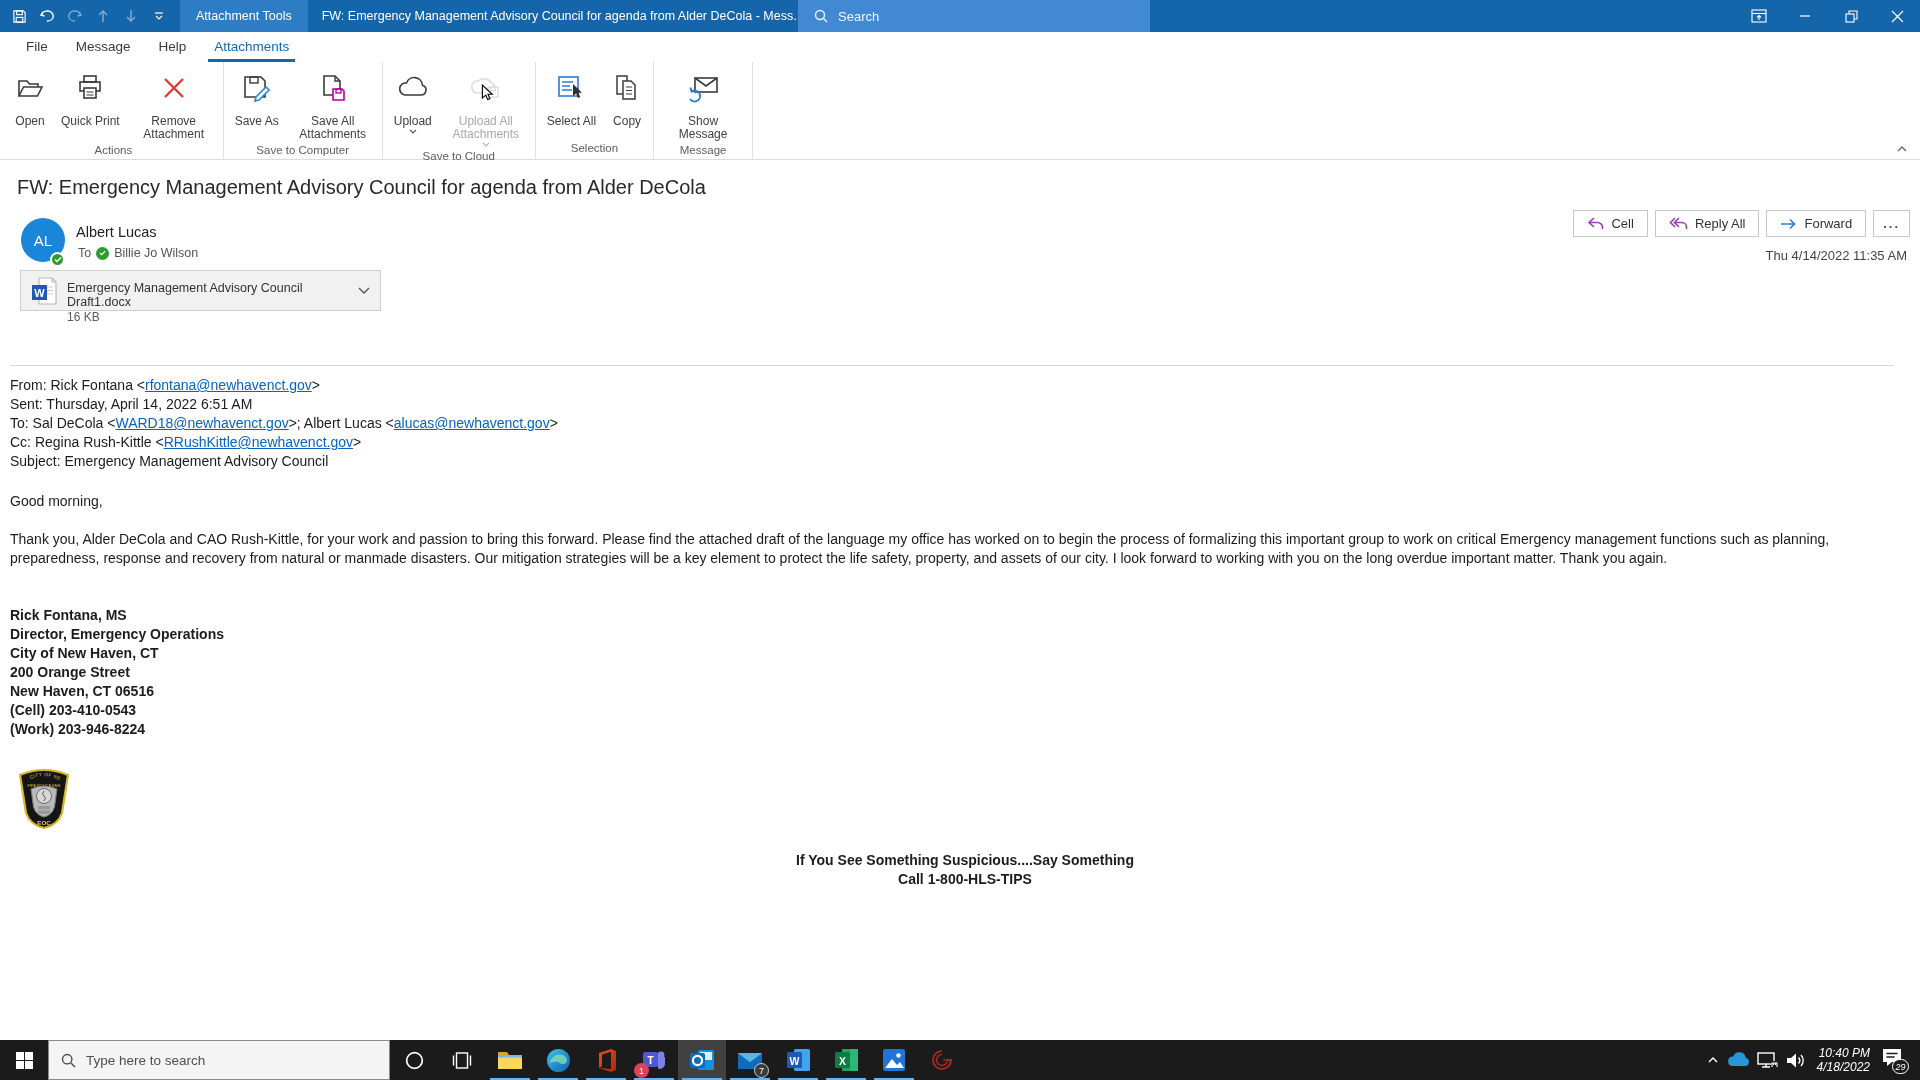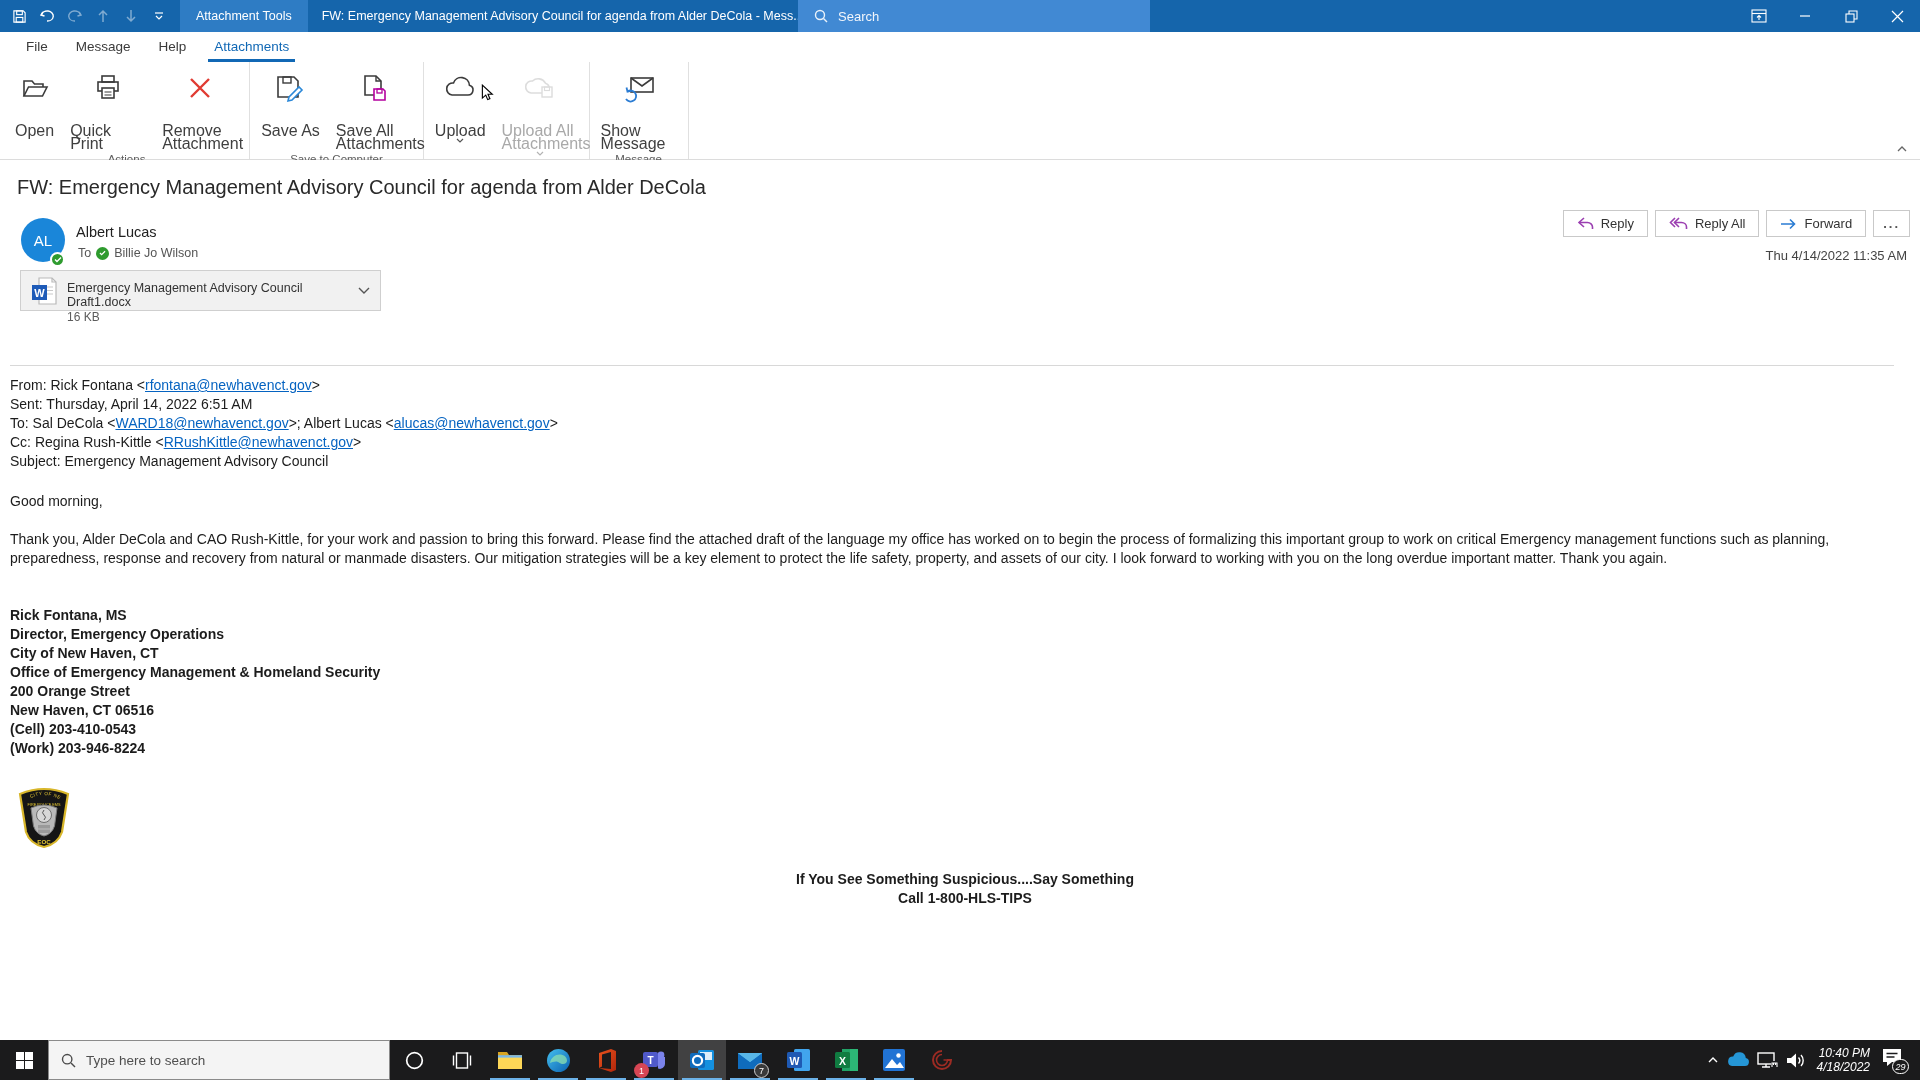--- a/index.html
+++ b/index.html
@@ -22,21 +22,21 @@
   .mtab { font-size:13.5px; color:#3b3b3b; padding:5px 14px 8px; position:relative; }
   .mtab.active { color:#1168b5; }
   .mtab.active::after { content:""; position:absolute; left:8px; right:8px; bottom:0; height:3px; background:#1168b5; }
 
   
   .ribbon { height:98px; background:#fff; border-bottom:1px solid #dcdcdc; display:flex; align-items:stretch; padding-left:4px; flex:0 0 98px; position:relative; }
   .rgroup { display:flex; flex-direction:column; border-right:1px solid #e0e0e0; padding:0 3px; }
   .rbtns { display:flex; flex:1; align-items:flex-start; padding-top:8px; }
   .rbtn { display:flex; flex-direction:column; align-items:center; padding:2px 8px; min-width:44px; }
   .rbtn .ricon { height:32px; display:flex; align-items:center; justify-content:center; }
-  .rlabel { font-size:16px; color:#3f3f3f; text-align:left; line-height:13px; margin-top:20px; max-width:76px; }
+  .rlabel { font-size:12px; color:#3f3f3f; text-align:center; line-height:13px; margin-top:11px; max-width:76px; }
   .rbtn.disabled .rlabel { color:#a9a9a9; }
   .rbtn.disabled .ricon svg { opacity:.45; filter:grayscale(1); }
   .rgroup-label { text-align:center; font-size:11.5px; color:#5d5d5d; padding:1px 10px 5px; }
   .ddchev { margin-top:1px; }
   .ribbon-collapse { position:absolute; right:12px; bottom:6px; }
   .cursor-overlay { position:absolute; left:480px; top:22px; }
 
   
   .content { flex:1 1 auto; background:#fff; position:relative; overflow:hidden; }
   .subject { position:absolute; left:17px; top:16px; font-size:20px; color:#292929; }
@@ -250,20 +250,45 @@
             </span>
           <span class="rlabel">Upload All Attachments</span>
           <svg class="ddchev" width="8" height="5" viewBox="0 0 8 5">
               <path d="M1 1l3 3 3-3" fill="none" stroke="#b3b3b3" stroke-width="1.2"></path>
             </svg>
         </div>
       </div>
       <div class="rgroup-label">Save to Cloud</div>
     </div>
 
+    <div class="rgroup">
+      <div class="rbtns">
+        <div class="rbtn">
+          <span class="ricon">
+              <svg width="30" height="30" viewBox="0 0 30 30">
+                <rect x="3" y="4" width="19" height="19" fill="none" stroke="#2b7cd3" stroke-width="1.6"></rect>
+                <path d="M6 9h11M6 13h8M6 17h10" stroke="#2b7cd3" stroke-width="1.4"></path>
+                <path d="M17 11v12l3.2-2.6 1.8 4.6 2.2-.9-1.8-4.4H26z" fill="#2f2f2f"></path>
+              </svg>
+            </span>
+          <span class="rlabel">Select All</span>
+        </div>
+        <div class="rbtn">
+          <span class="ricon">
+              <svg width="30" height="30" viewBox="0 0 30 30">
+                <path d="M5 3h10v18H5z" fill="#fff" stroke="#3b3b3b" stroke-width="1.5"></path>
+                <path d="M11 8h8l4 4v14H11z" fill="#fff" stroke="#3b3b3b" stroke-width="1.5"></path>
+                <path d="M14 14h6M14 17.5h6M14 21h6" stroke="#3b3b3b" stroke-width="1.1"></path>
+              </svg>
+            </span>
+          <span class="rlabel">Copy</span>
+        </div>
+      </div>
+      <div class="rgroup-label">Selection</div>
+    </div>
 
     <div class="rgroup">
       <div class="rbtns">
         <div class="rbtn">
           <span class="ricon">
               <svg width="34" height="30" viewBox="0 0 34 30">
                 <rect x="9" y="5" width="22" height="14" fill="#fff" stroke="#3b3b3b" stroke-width="1.6"></rect>
                 <path d="M9 5l11 8 11-8" fill="none" stroke="#3b3b3b" stroke-width="1.6"></path>
                 <path d="M4 26a5.5 5.5 0 1 0 1.5-7.5" fill="none" stroke="#2b7cd3" stroke-width="1.8"></path>
                 <path d="M4.5 14.5l1 4.2 4.2-1" fill="none" stroke="#2b7cd3" stroke-width="1.8"></path>
@@ -285,21 +310,21 @@
 
   <div class="content">
     <div class="subject">FW: Emergency Management Advisory Council for agenda from Alder DeCola</div>
 
     <div class="action-btns">
       <div class="abtn">
         <svg width="17" height="13" viewBox="0 0 17 13">
             <path d="M7 1 2 5.5 7 10" fill="none" stroke="#9b3fb1" stroke-width="1.6"></path>
             <path d="M2 5.5h8.5a5 4.5 0 0 1 5 4.5v2" fill="none" stroke="#9b3fb1" stroke-width="1.6"></path>
           </svg>
-        <span>Reply</span>
+        <span>Cell</span>
       </div>
       <div class="abtn">
         <svg width="19" height="13" viewBox="0 0 19 13">
             <path d="M6 1 1.5 5.5 6 10M10 1 5.5 5.5 10 10" fill="none" stroke="#9b3fb1" stroke-width="1.6"></path>
             <path d="M5.5 5.5h7a5 4.5 0 0 1 5 4.5v2" fill="none" stroke="#9b3fb1" stroke-width="1.6"></path>
           </svg>
         <span>Reply All</span>
       </div>
       <div class="abtn">
         <svg width="17" height="12" viewBox="0 0 17 12">
@@ -358,21 +383,20 @@
       <div class="hline"><b>Cc:</b><span> Regina Rush-Kittle &lt;</span><span class="link">RRushKittle@newhavenct.gov</span><span>&gt;</span></div>
       <div class="hline"><b>Subject:</b><span> Emergency Management Advisory Council</span></div>
 
       <div class="greeting">Good morning,</div>
       <div class="para">Thank you, Alder DeCola and CAO Rush-Kittle, for your work and passion to bring this forward. Please find the attached draft of the language my office has worked on to begin the process of formalizing this important group to work on critical Emergency management functions such as planning, preparedness, response and recovery from natural or manmade disasters. Our mitigation strategies will be a key element to protect the life safety, property, and assets of our city. I look forward to working with you on the long overdue important matter. Thank you again.</div>
 
       <div class="sig">
         <div>Rick Fontana, MS</div>
         <div>Director, Emergency Operations</div>
         <div>City of New Haven, CT</div>
-        <div>Office of Emergency Management &amp; Homeland Security</div>
         <div>200 Orange Street</div>
         <div>New Haven, CT 06516</div>
         <div>(Cell) 203-410-0543</div>
         <div>(Work) 203-946-8224</div>
       </div>
 
       <div class="badge-wrap">
         <svg width="60" height="68" viewBox="0 0 60 68">
           <path d="M6 12 Q30 2 54 12 L48 50 Q44 62 30 65 Q16 62 12 50 Z" fill="#151515" stroke="#d8b62a" stroke-width="2.2"></path>
           <path id="arcpath" d="M13 18 Q30 8 47 18" fill="none"></path>

